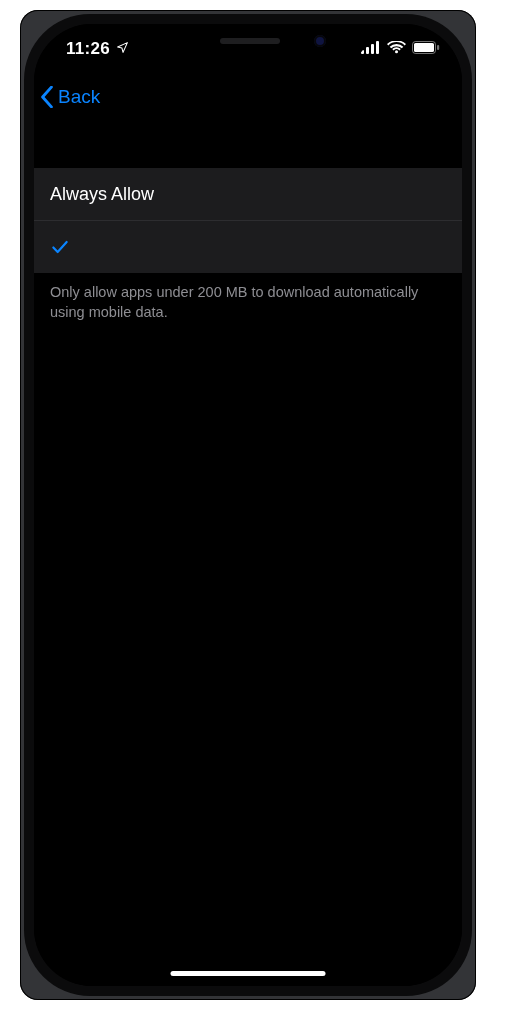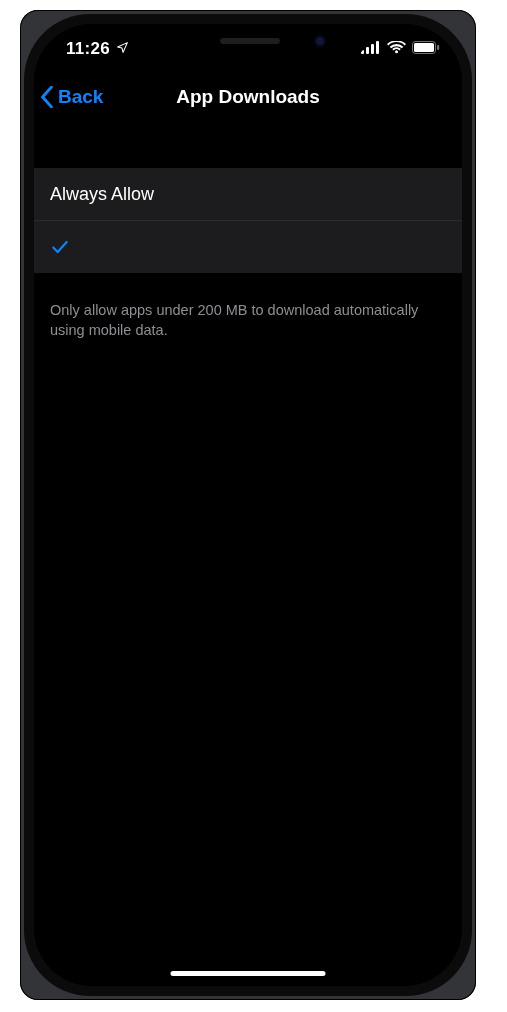--- a/index.html
+++ b/index.html
@@ -134,21 +134,21 @@
   .nav-back {
     position: absolute;
     left: 6px;
     top: 50%;
     transform: translateY(-50%);
     display: flex;
     align-items: center;
     gap: 4px;
     color: #0a84ff;
     font-size: 19px;
-    font-weight: 700;
+    font-weight: 400;
   }
   .nav-back svg { width: 14px; height: 22px; display: block; }
   .nav-title {
     color: #fff;
     font-size: 19px;
     font-weight: 600;
   }
 
   
   .content {
@@ -171,21 +171,21 @@
     padding: 0 16px;
     color: #fff;
     font-size: 18px;
     border-top: 0.5px solid #2d2d30;
   }
   .row:first-child { border-top: none; text-align: right; }
   .checkmark { color: #0a84ff; }
   .checkmark svg { width: 20px; height: 20px; display: block; }
 
   .footer-note {
-    padding: 28px 16px 0 16px;
+    padding: 10px 16px 0 16px;
     color: #8e8e93;
     font-size: 14.5px;
     line-height: 1.35;
   }
 
   
   .home-indicator {
     position: absolute;
     bottom: 10px;
     left: 50%;
@@ -251,21 +251,20 @@
 
       <div class="nav-bar">
         <div class="nav-back">
           <span>
             <svg viewBox="0 0 12 20">
               <path d="M10 1 L2 10 L10 19" stroke="#0a84ff" stroke-width="2.6" fill="none" stroke-linecap="round" stroke-linejoin="round"></path>
             </svg>
           </span>
           <span>Back</span>
         </div>
-        <div class="nav-title">App Downloads</div>
       </div>
 
       <div class="content">
         <div class="group">
 
           <div class="row">
             <span>Always Allow</span>
           </div>
 
           <div class="row">

